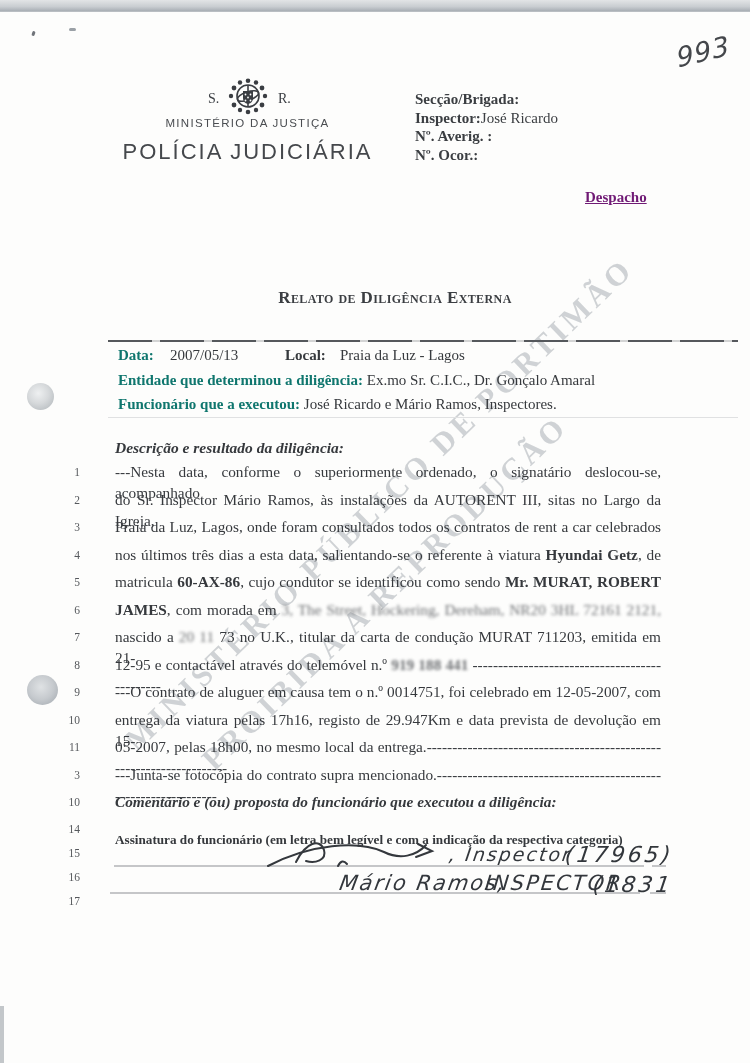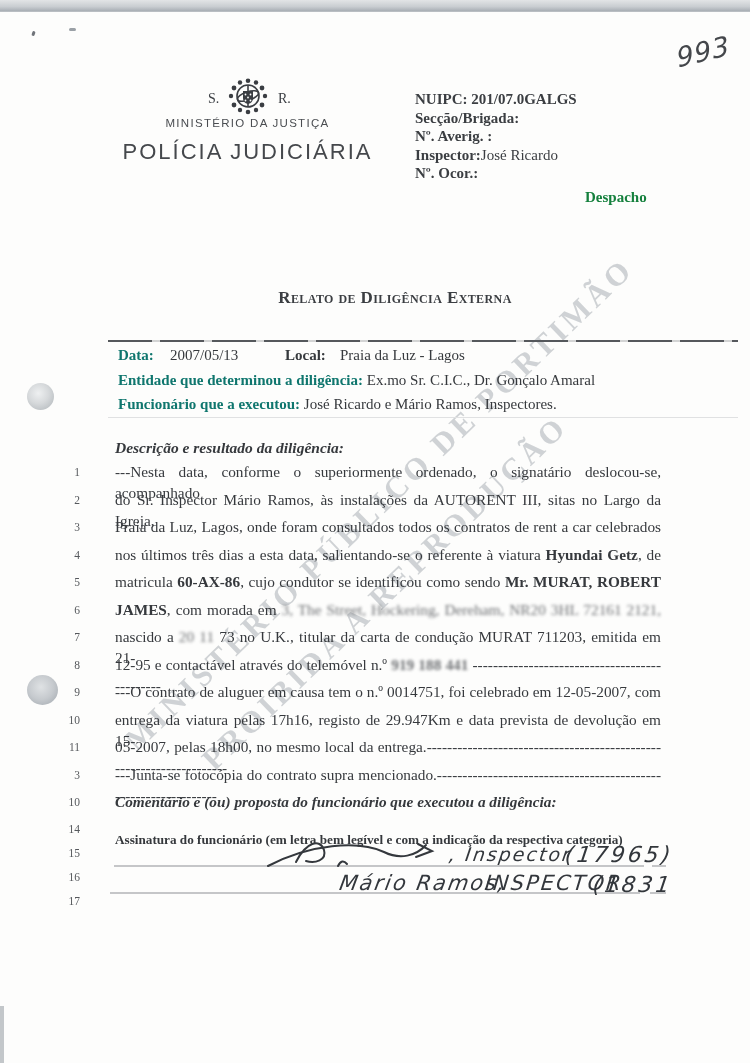--- a/index.html
+++ b/index.html
@@ -37,21 +37,21 @@
   .lh-min{left:125px;top:117px;width:245px;font-family:"Liberation Sans",sans-serif;
     font-size:11.5px;letter-spacing:1.3px;color:#4a4d51;}
   .lh-org{left:100px;top:139px;width:295px;font-family:"Liberation Sans",sans-serif;
     font-size:22px;letter-spacing:2px;color:#45484c;}
   .lh-dep{left:75px;top:172px;width:345px;font-family:"Liberation Sans",sans-serif;
     font-size:9.5px;letter-spacing:0.4px;color:#4a4d51;}
 
   
   .hr-block{left:415px;top:90px;width:260px;font-size:15px;line-height:18.5px;font-weight:bold;color:#3b3e42;z-index:1;}
   .hr-block .nrm{font-weight:normal;}
-  .despacho{left:585px;top:189px;font-size:15px;font-weight:bold;color:#15803d;z-index:1;}
+  .despacho{left:585px;top:189px;font-size:15px;font-weight:bold;color:#701a75;z-index:1;text-decoration:underline;}
 
   .doc-title{left:125px;top:288px;width:540px;text-align:center;font-weight:bold;
     font-variant:small-caps;font-size:17px;letter-spacing:0.4px;color:#3b3e42;z-index:1;}
 
   
   .tbl-topline{left:108px;top:340px;width:630px;height:2px;
     background:repeating-linear-gradient(90deg,#55585c 0 44px,rgba(85,88,92,0.25) 44px 52px);z-index:1;}
   .tbl-botline{left:108px;top:417px;width:630px;height:1px;background:#e0e1e2;z-index:1;}
   .trow{font-size:15px;color:#36393d;z-index:1;}
   .trow b{color:#0f766e;}
@@ -126,24 +126,23 @@
           <circle cx="19.5" cy="22.5" r="0.9"></circle>
           <circle cx="24.5" cy="22.5" r="0.9"></circle>
       </g>
     </svg>
     <span class="r">R.</span>
   </div>
   <div class="abs lh lh-min">MINISTÉRIO DA JUSTIÇA</div>
   <div class="abs lh lh-org">POLÍCIA JUDICIÁRIA</div>
 
   <div class="abs hr-block">
-    <div>NUIPC: 201/07.0GALGS</div>
     <div>Secção/Brigada:</div>
+    <div><span>Inspector:</span><span class="nrm">José Ricardo</span></div>
     <div>Nº. Averig. :</div>
-    <div><span>Inspector:</span><span class="nrm">José Ricardo</span></div>
     <div>Nº. Ocor.:</div>
   </div>
   <div class="abs despacho">Despacho</div>
 
   <div class="abs doc-title">Relato de Diligência Externa</div>
 
   <div class="abs tbl-topline"></div>
   <div class="abs trow trow1">
     <b>Data:</b>
     <span class="sp-data-val">2007/05/13</span>

